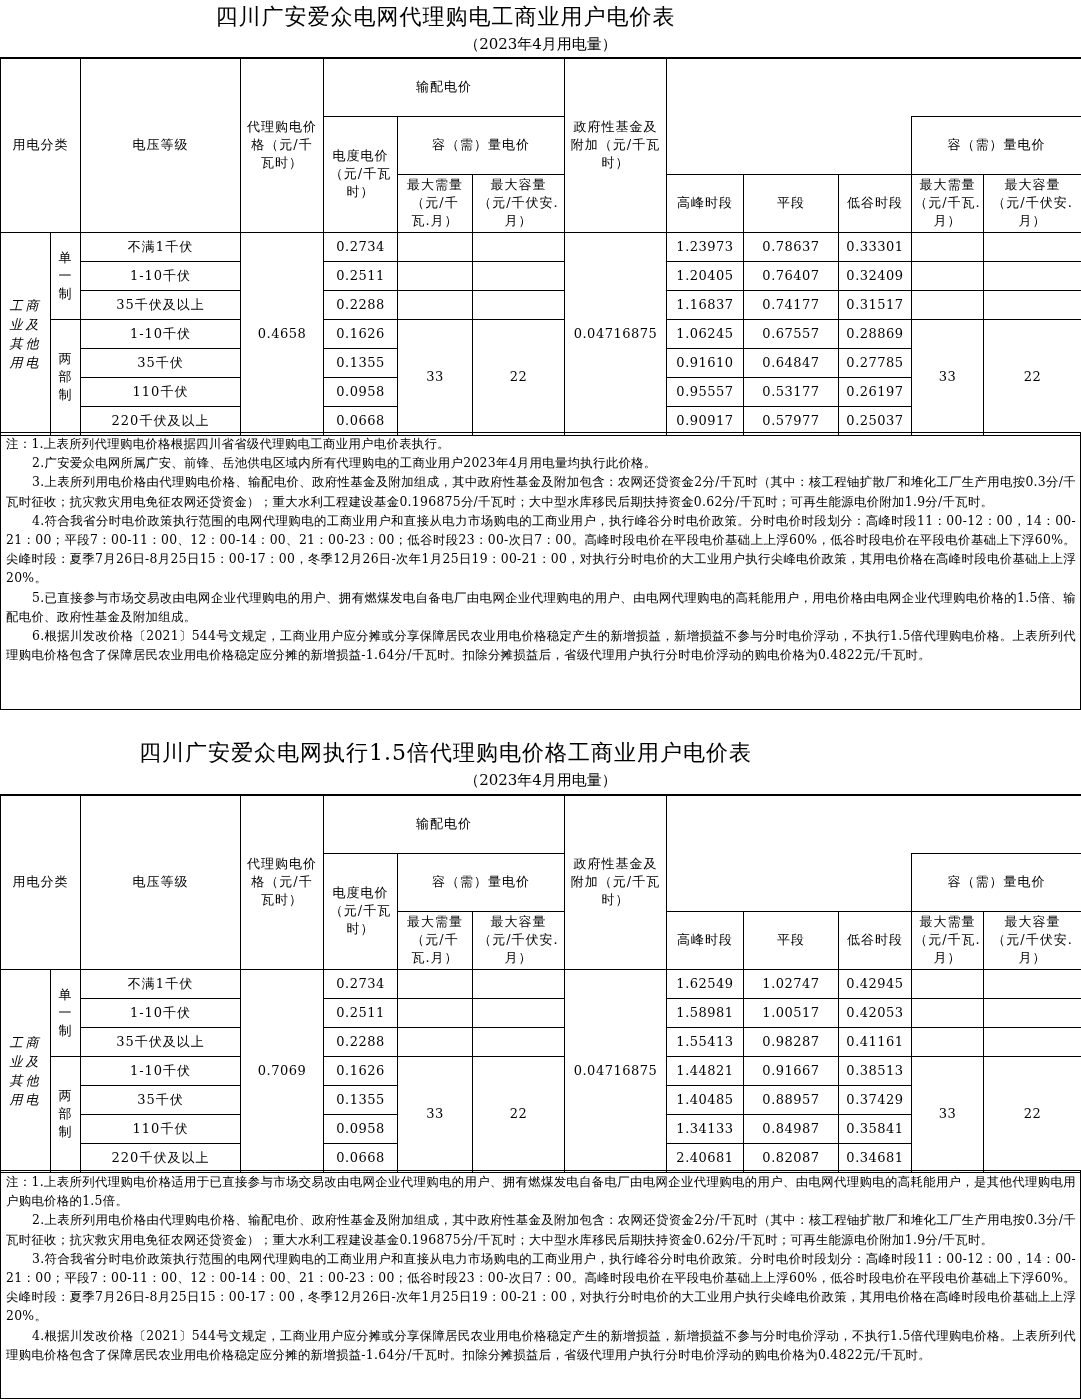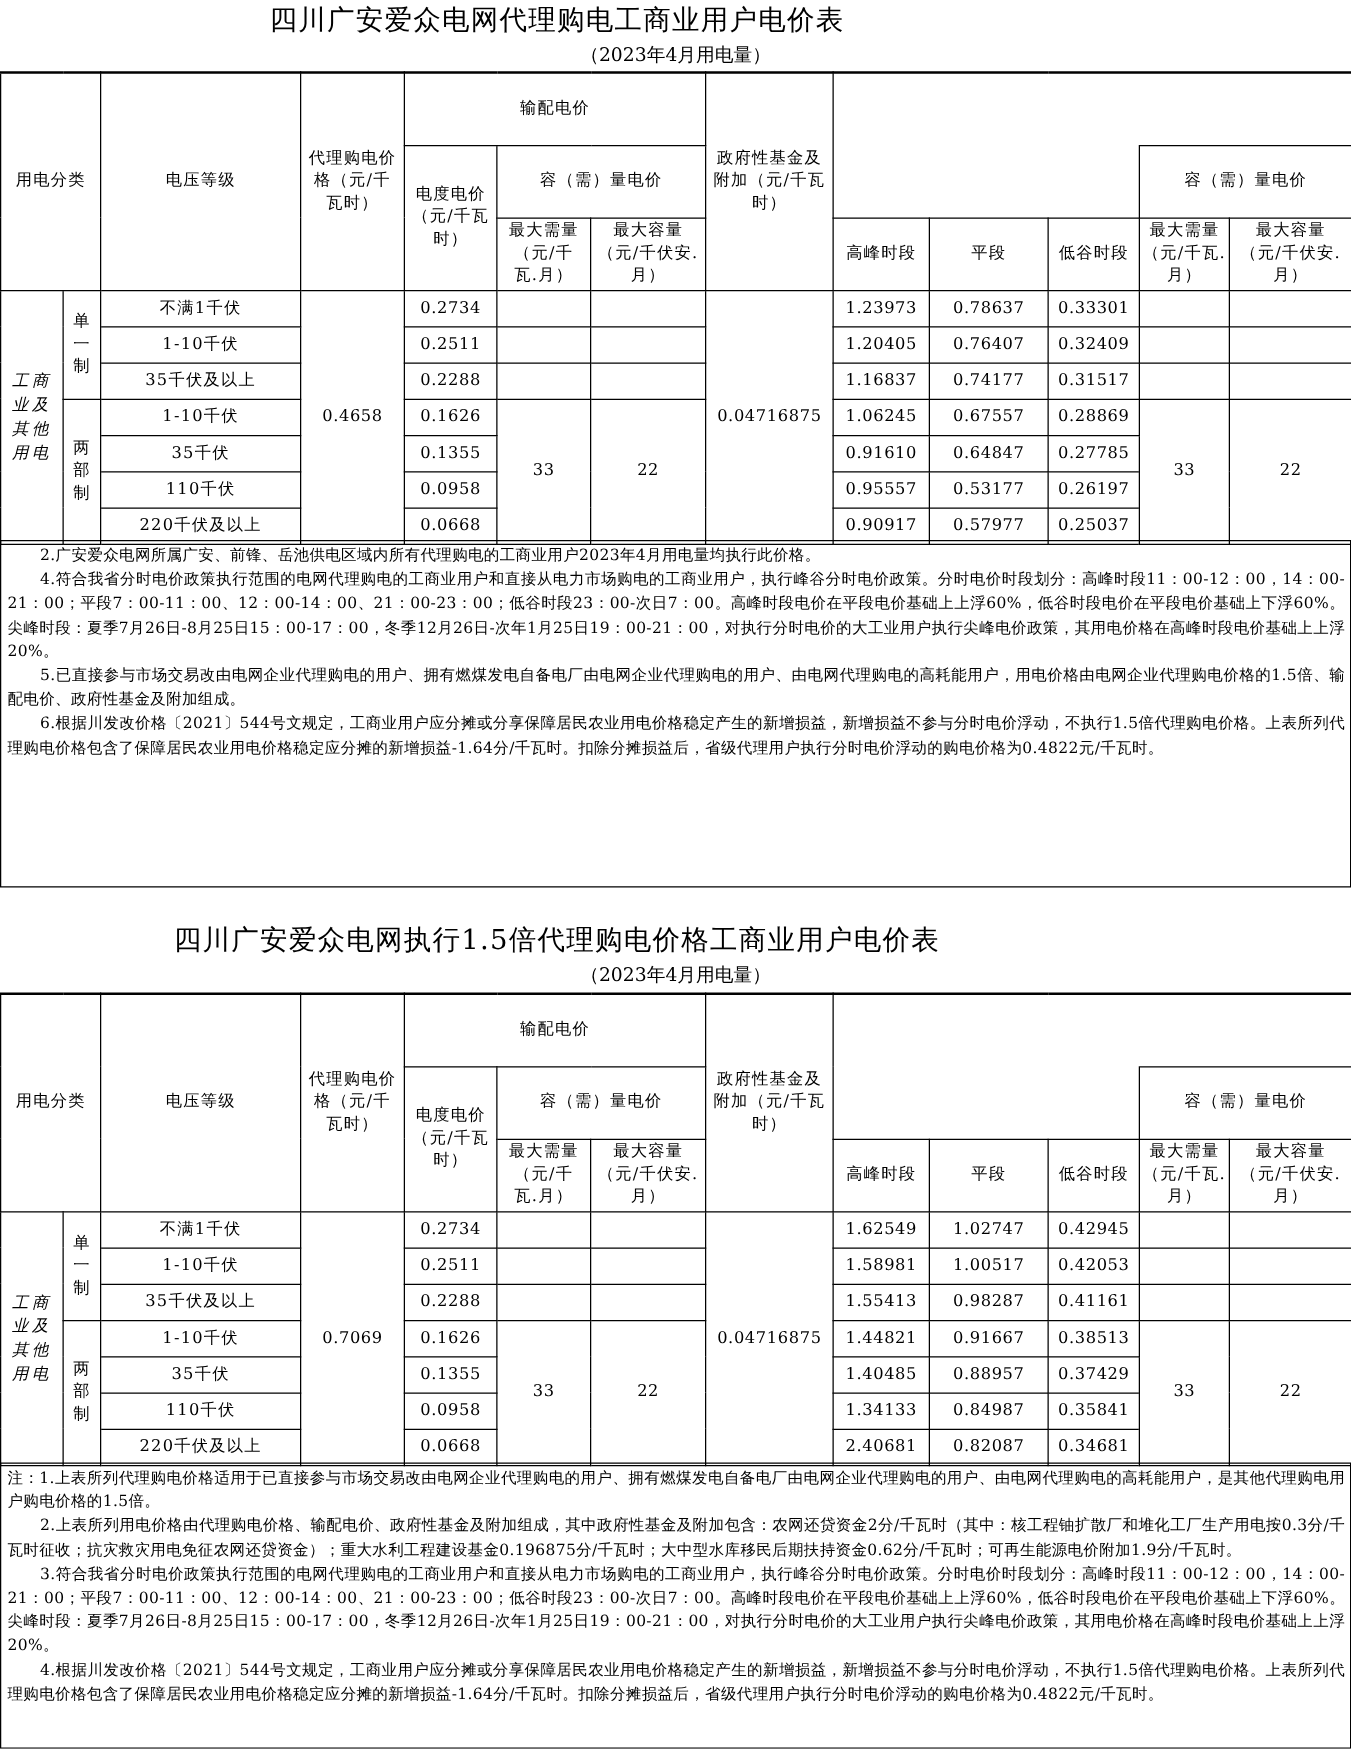--- a/index.html
+++ b/index.html
@@ -167,21 +167,23 @@
     <td>220千伏及以上</td>
     <td class="num">0.0668</td>
     <td class="num">0.90917</td>
     <td class="num">0.57977</td>
     <td class="num">0.25037</td>
   </tr>
 </tbody>
   </table>
 
 <div class="notes" style="top:432px; height:278px; border-top:1px solid #000;">
+  <p>注：1.上表所列代理购电价格根据四川省省级代理购电工商业用户电价表执行。</p>
   <p class="indent">2.广安爱众电网所属广安、前锋、岳池供电区域内所有代理购电的工商业用户2023年4月用电量均执行此价格。</p>
+  <p class="indent">3.上表所列用电价格由代理购电价格、输配电价、政府性基金及附加组成，其中政府性基金及附加包含：农网还贷资金2分/千瓦时（其中：核工程铀扩散厂和堆化工厂生产用电按0.3分/千瓦时征收；抗灾救灾用电免征农网还贷资金）；重大水利工程建设基金0.196875分/千瓦时；大中型水库移民后期扶持资金0.62分/千瓦时；可再生能源电价附加1.9分/千瓦时。</p>
   <p class="indent">4.符合我省分时电价政策执行范围的电网代理购电的工商业用户和直接从电力市场购电的工商业用户，执行峰谷分时电价政策。分时电价时段划分：高峰时段11：00-12：00，14：00-21：00；平段7：00-11：00、12：00-14：00、21：00-23：00；低谷时段23：00-次日7：00。高峰时段电价在平段电价基础上上浮60%，低谷时段电价在平段电价基础上下浮60%。尖峰时段：夏季7月26日-8月25日15：00-17：00，冬季12月26日-次年1月25日19：00-21：00，对执行分时电价的大工业用户执行尖峰电价政策，其用电价格在高峰时段电价基础上上浮20%。</p>
   <p class="indent">5.已直接参与市场交易改由电网企业代理购电的用户、拥有燃煤发电自备电厂由电网企业代理购电的用户、由电网代理购电的高耗能用户，用电价格由电网企业代理购电价格的1.5倍、输配电价、政府性基金及附加组成。</p>
   <p class="indent">6.根据川发改价格〔2021〕544号文规定，工商业用户应分摊或分享保障居民农业用电价格稳定产生的新增损益，新增损益不参与分时电价浮动，不执行1.5倍代理购电价格。上表所列代理购电价格包含了保障居民农业用电价格稳定应分摊的新增损益-1.64分/千瓦时。扣除分摊损益后，省级代理用户执行分时电价浮动的购电价格为0.4822元/千瓦时。</p>
 </div>
 
 <div class="title" style="top:740px;">四川广安爱众电网执行1.5倍代理购电价格工商业用户电价表</div>
 <div class="subtitle" style="top:770px;">（2023年4月用电量）</div>
 
 <table class="grid" style="top:794px; border-top:2px solid #000;">
   <colgroup>

